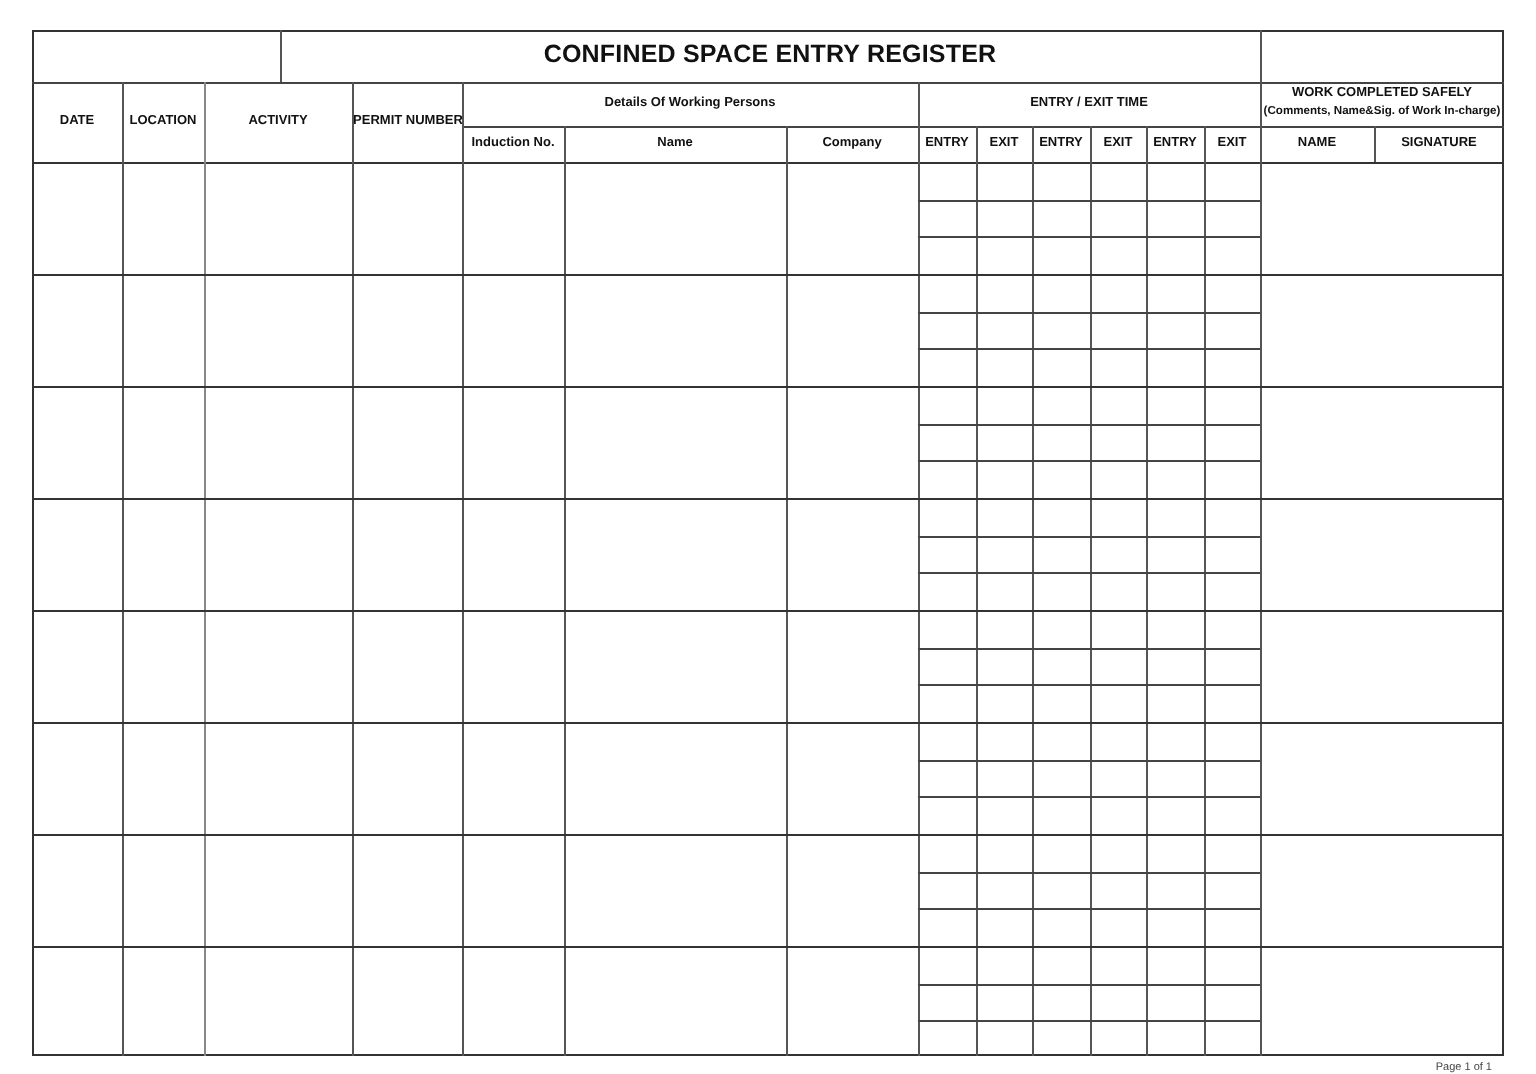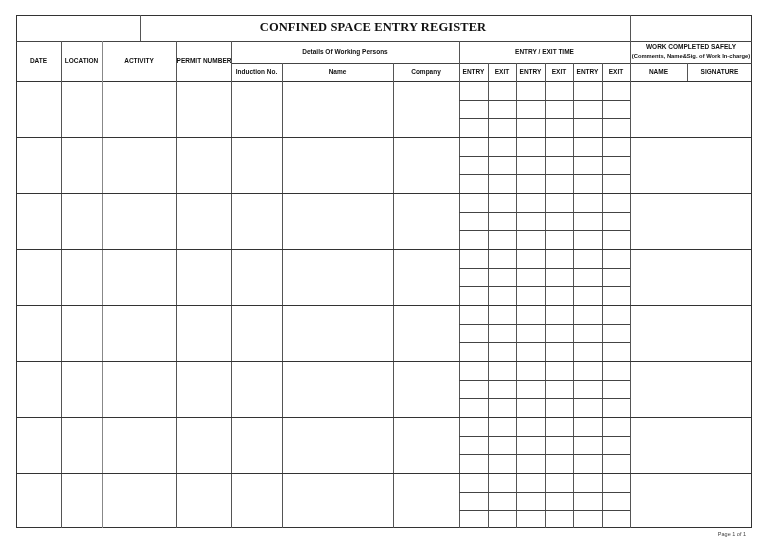--- a/index.html
+++ b/index.html
@@ -17,21 +17,21 @@
   .footer { position: absolute; right: 22px; top: 531px; font-size: 5.5px; color: #444; }
   .cell { position: absolute; }
 </style>
 </head>
 <body>
 
 <div class="sheet"></div>
 
 <div class="vl" style="left:140px; top:15px; height:26px;"></div>
 <div class="vl" style="left:630px; top:15px; height:26px;"></div>
-<div class="lbl title" style="left:128px; top:15px; width:490px; height:26px;font-family:Liberation Serif, serif;">CONFINED SPACE ENTRY REGISTER</div>
+<div class="lbl title" style="left:140px; top:15px; width:490px; height:26px;">CONFINED SPACE ENTRY REGISTER</div>
 <div class="hl" style="left:16px; top:41px; width:736px;"></div>
 
 <div class="lbl" style="left:16px; top:41px; width:45px; height:40px;">DATE</div>
 <div class="lbl" style="left:61px; top:41px; width:41px; height:40px;">LOCATION</div>
 <div class="lbl" style="left:102px; top:41px; width:74px; height:40px;">ACTIVITY</div>
 <div class="lbl" style="left:176px; top:41px; width:56px; height:40px;">PERMIT NUMBER</div>
 
 <div class="lbl" style="left:231px; top:41px; width:228px; height:22px;">Details Of Working Persons</div>
 <div class="lbl" style="left:231px; top:63px; width:51px; height:18px;">Induction No.</div>
 <div class="lbl" style="left:282px; top:63px; width:111px; height:18px;">Name</div>

